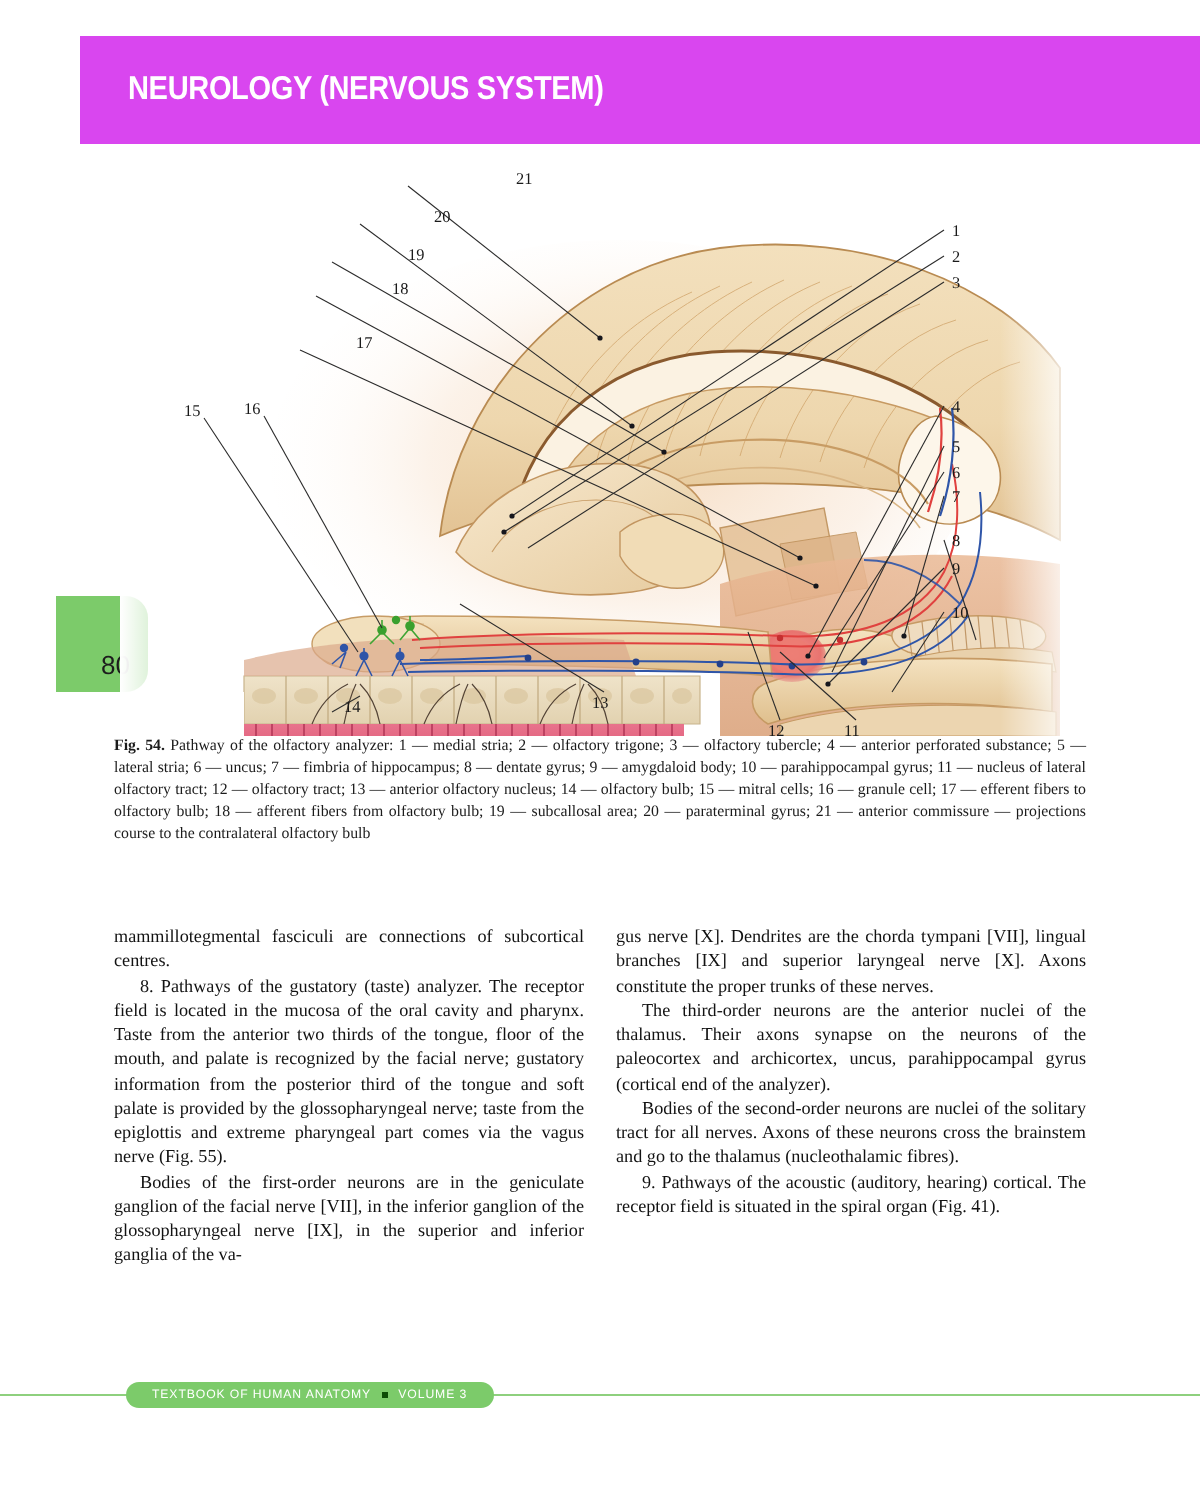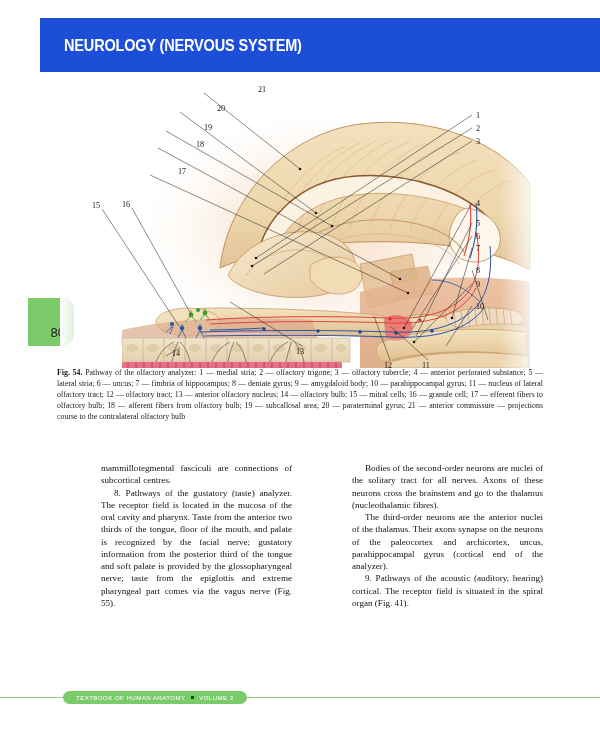--- a/index.html
+++ b/index.html
@@ -16,21 +16,21 @@
     color: #1a1a1a;
   }
 
   
   #header-band {
     position: absolute;
     left: 40px;
     top: 18px;
     width: 560px;
     height: 54px;
-    background: #1d4ed8;
+    background: #d946ef;
   }
   #header-title {
     position: absolute;
     left: 24px;
     top: 50%;
     transform: translateY(-50%);
     color: #ffffff;
     font-family: "Liberation Sans", sans-serif;
     font-weight: bold;
     font-size: 16.5px;
@@ -94,21 +94,20 @@
     height: 215px;
     display: flex;
     gap: 16px;
   }
   .text-column {
     width: 235px;
     font-size: 9.1px;
     line-height: 12.25px;
     text-align: justify;
     color: #121212;
-    margin-left: 44px;
   }
   .text-column p { margin: 0; }
   .text-column p.indented { text-indent: 13px; }
   .text-column b { font-weight: normal; }
 
   
   #footer-rule {
     position: absolute;
     left: 0px;
     top: 697px;
@@ -492,24 +491,26 @@
     </g>
   </svg>
 </div>
 
 <div id="figure-caption"><span class="fig-label">Fig. 54.</span><span> Pathway of the olfactory analyzer: 1 — medial stria; 2 — olfactory trigone; 3 — olfactory tubercle; 4 — anterior perforated substance; 5 — lateral stria; 6 — uncus; 7 — fimbria of hippocampus; 8 — dentate gyrus; 9 — amygdaloid body; 10 — parahippocampal gyrus; 11 — nucleus of lateral olfactory tract; 12 — olfactory tract; 13 — anterior olfactory nucleus; 14 — olfactory bulb; 15 — mitral cells; 16 — granule cell; 17 — efferent fibers to olfactory bulb; 18 — afferent fibers from olfactory bulb; 19 — subcallosal area; 20 — paraterminal gyrus; 21 — anterior commissure — projections course to the contralateral olfactory bulb</span></div>
 
 <div id="body-columns">
   <div class="text-column" id="col-left">
       <p><span>mammillotegmental fasciculi are connections of subcortical centres.</span></p>
       <p class="indented"><span>8. </span><b>Pathways of the gustatory (taste) analyzer.</b><span> The receptor field is located in the mucosa of the oral cavity and pharynx. Taste from the anterior two thirds of the tongue, floor of the mouth, and palate is recognized by the facial nerve; gustatory information from the posterior third of the tongue and soft palate is provided by the glossopharyngeal nerve; taste from the epiglottis and extreme pharyngeal part comes via the vagus nerve (Fig. 55).</span></p>
+      <p class="indented"><span>Bodies of the </span><b>first-order neurons</b><span> are in the geniculate ganglion of the facial nerve [VII], in the inferior ganglion of the glossopharyngeal nerve [IX], in the superior and inferior ganglia of the va-</span></p>
     </div>
   <div class="text-column" id="col-right">
+      <p><span>gus nerve [X]. Dendrites are the chorda tympani [VII], lingual branches [IX] and superior laryngeal nerve [X]. Axons constitute the proper trunks of these nerves.</span></p>
+      <p class="indented"><span>The </span><b>third-order neurons</b><span> are the anterior nuclei of the thalamus. Their axons synapse on the neurons of the paleocortex and archicortex, uncus, parahippocampal gyrus (cortical end of the analyzer).</span></p>
       <p class="indented"><span>Bodies of the </span><b>second-order neurons</b><span> are nuclei of the solitary tract for all nerves. Axons of these neurons cross the brainstem and go to the thalamus (nucleothalamic fibres).</span></p>
-      <p class="indented"><span>The </span><b>third-order neurons</b><span> are the anterior nuclei of the thalamus. Their axons synapse on the neurons of the paleocortex and archicortex, uncus, parahippocampal gyrus (cortical end of the analyzer).</span></p>
       <p class="indented"><span>9. </span><b>Pathways of the acoustic (auditory, hearing) cortical.</b><span> The receptor field is situated in the spiral organ (Fig. 41).</span></p>
     </div>
 </div>
 
 <div id="footer-rule"></div>
 <div id="footer-pill">
   <span>TEXTBOOK OF HUMAN ANATOMY</span>
   <i id="footer-bullet"></i>
   <span>VOLUME 3</span>
 </div>

